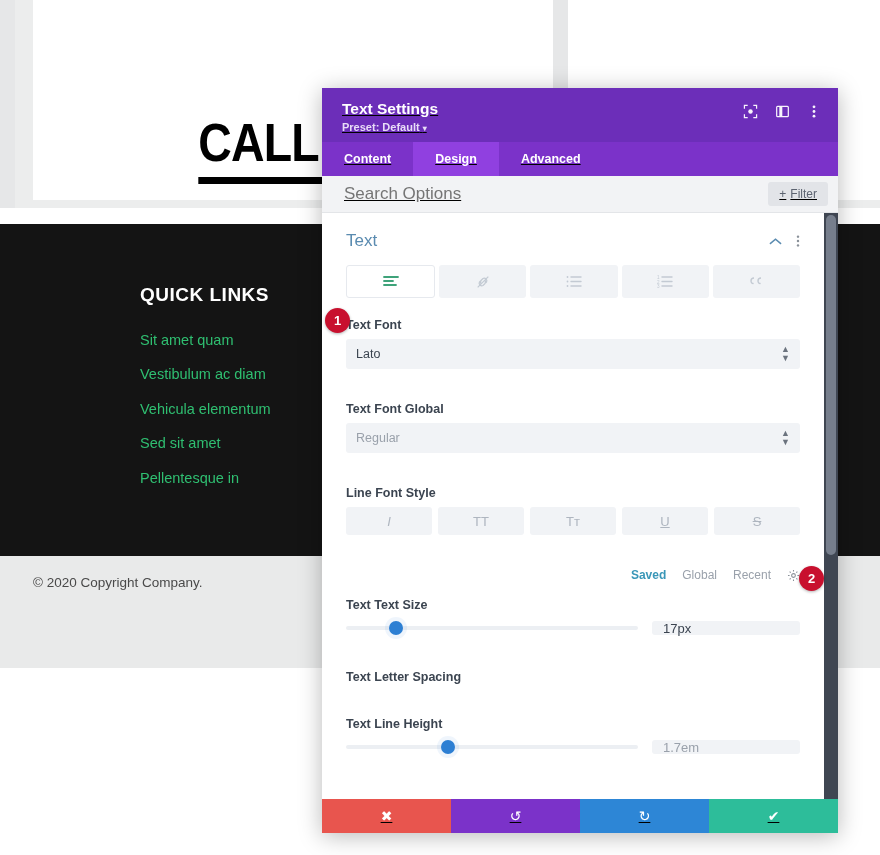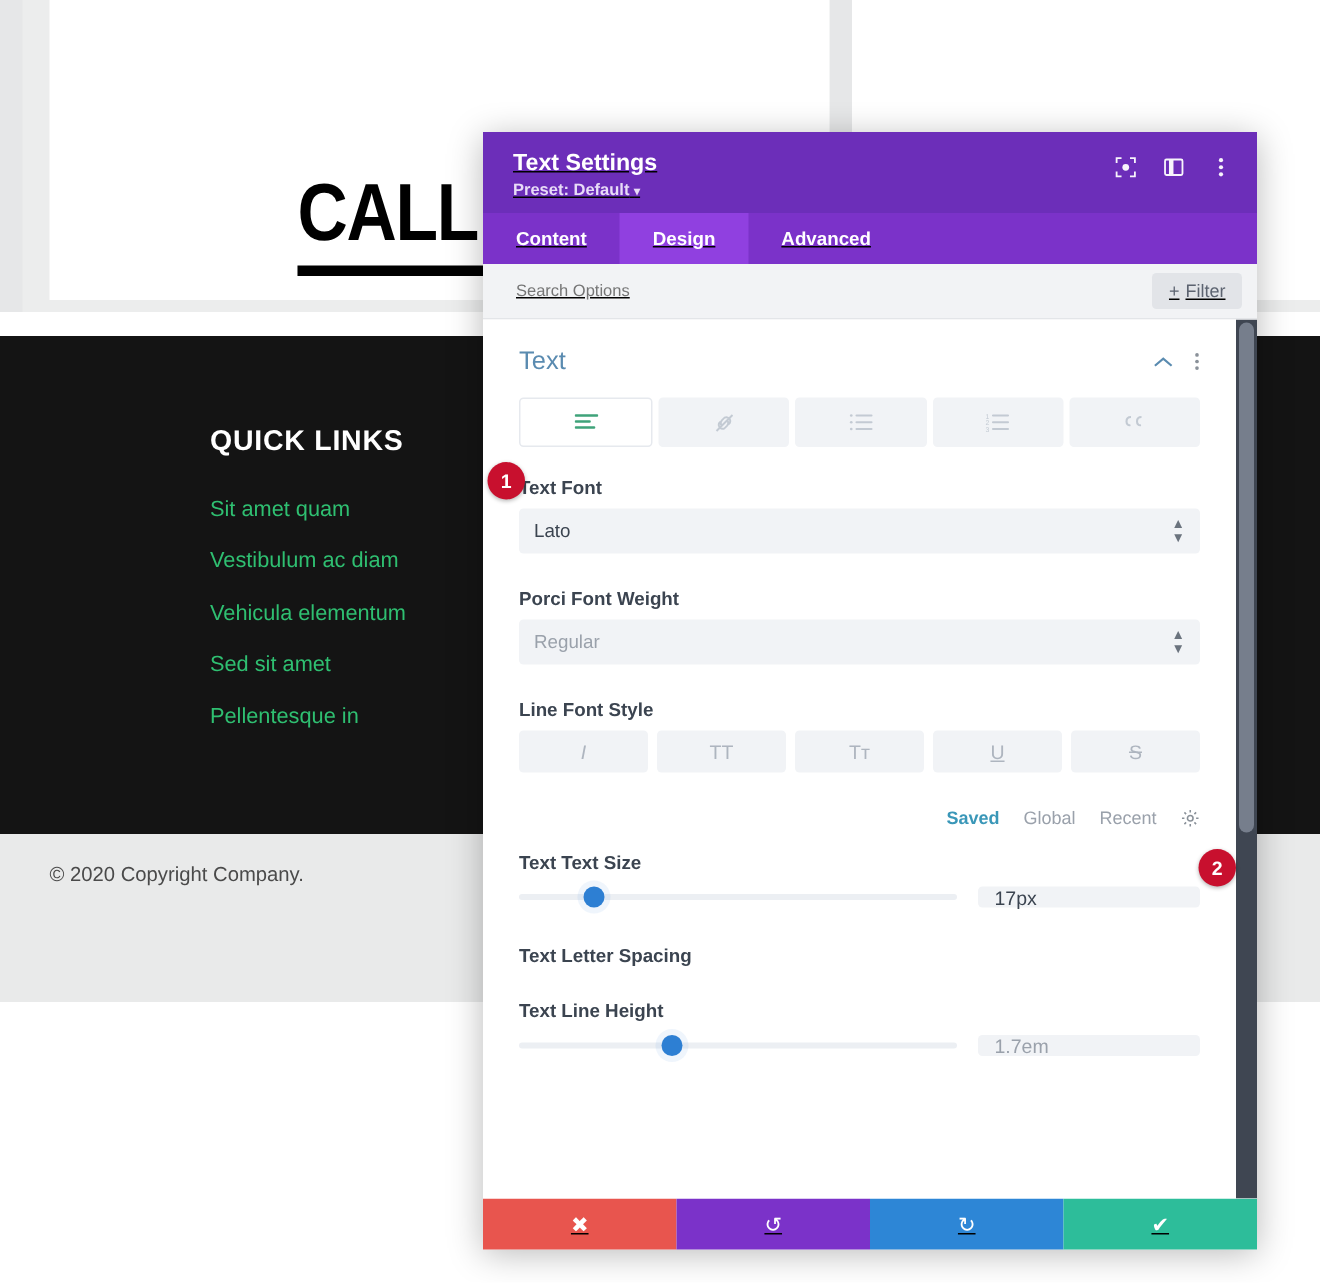--- a/index.html
+++ b/index.html
@@ -107,21 +107,21 @@
   }
   .tab.active { background: #9040e0; }
 
   .searchrow {
     background: #f2f3f5; display: flex; align-items: center;
     justify-content: space-between; padding: 6px 10px 6px 22px;
     border-bottom: 1px solid #e3e5e8; flex: none;
   }
   .searchbox {
     border: none; background: transparent; outline: none;
-    font-size: 11px; color: #a21caf; width: 300px;
+    font-size: 17px; color: #a21caf; width: 300px;
     font-family: "Liberation Sans", sans-serif;
   }
   .filter-btn {
     background: #e2e4e8; color: #5c6370; border-radius: 3px;
     padding: 5px 11px; font-size: 12px; cursor: pointer;
     display: flex; align-items: center; gap: 4px;
   }
 
   .body {
     position: relative; flex: 1; overflow: hidden; background: #fff;
@@ -150,21 +150,21 @@
   .iconbtn {
     flex: 1; height: 33px; background: #f1f3f6; border-radius: 3px;
     display: flex; align-items: center; justify-content: center;
     cursor: pointer;
   }
   .iconbtn.active { background: #ffffff; border: 1px solid #e6e9ee; }
 
   .field-label {
     font-size: 12.5px; font-weight: 700; color: #3b4450; margin-bottom: 7px;
   }
-  .field { margin-bottom: 23px; position: relative; }
+  .field { margin-bottom: 33px; position: relative; }
   .select {
     background: #f1f3f6; border-radius: 3px; height: 30px;
     display: flex; align-items: center; justify-content: space-between;
     padding: 0 10px; font-size: 12.5px; color: #3b4450; cursor: pointer;
   }
   .select.placeholderish { color: #9aa1ab; }
   .spin { font-size: 9px; color: #6b737e; line-height: 1; text-align: center; }
 
   .stylebtns { display: flex; gap: 6px; }
   .stylebtn {
@@ -381,21 +381,21 @@
 
         <div class="field">
           <div class="field-label">Text Font</div>
           <div class="select">
             <span>Lato</span>
             <span class="spin">▲<br>▼</span>
           </div>
         </div>
 
         <div class="field">
-          <div class="field-label">Porci Font Weight</div>
+          <div class="field-label">Text Font Global</div>
           <div class="select placeholderish">
             <span>Regular</span>
             <span class="spin">▲<br>▼</span>
           </div>
         </div>
 
         <div class="field">
           <div class="field-label">Line Font Style</div>
           <div class="stylebtns">
             <div class="stylebtn" style="font-style:italic">I</div>

